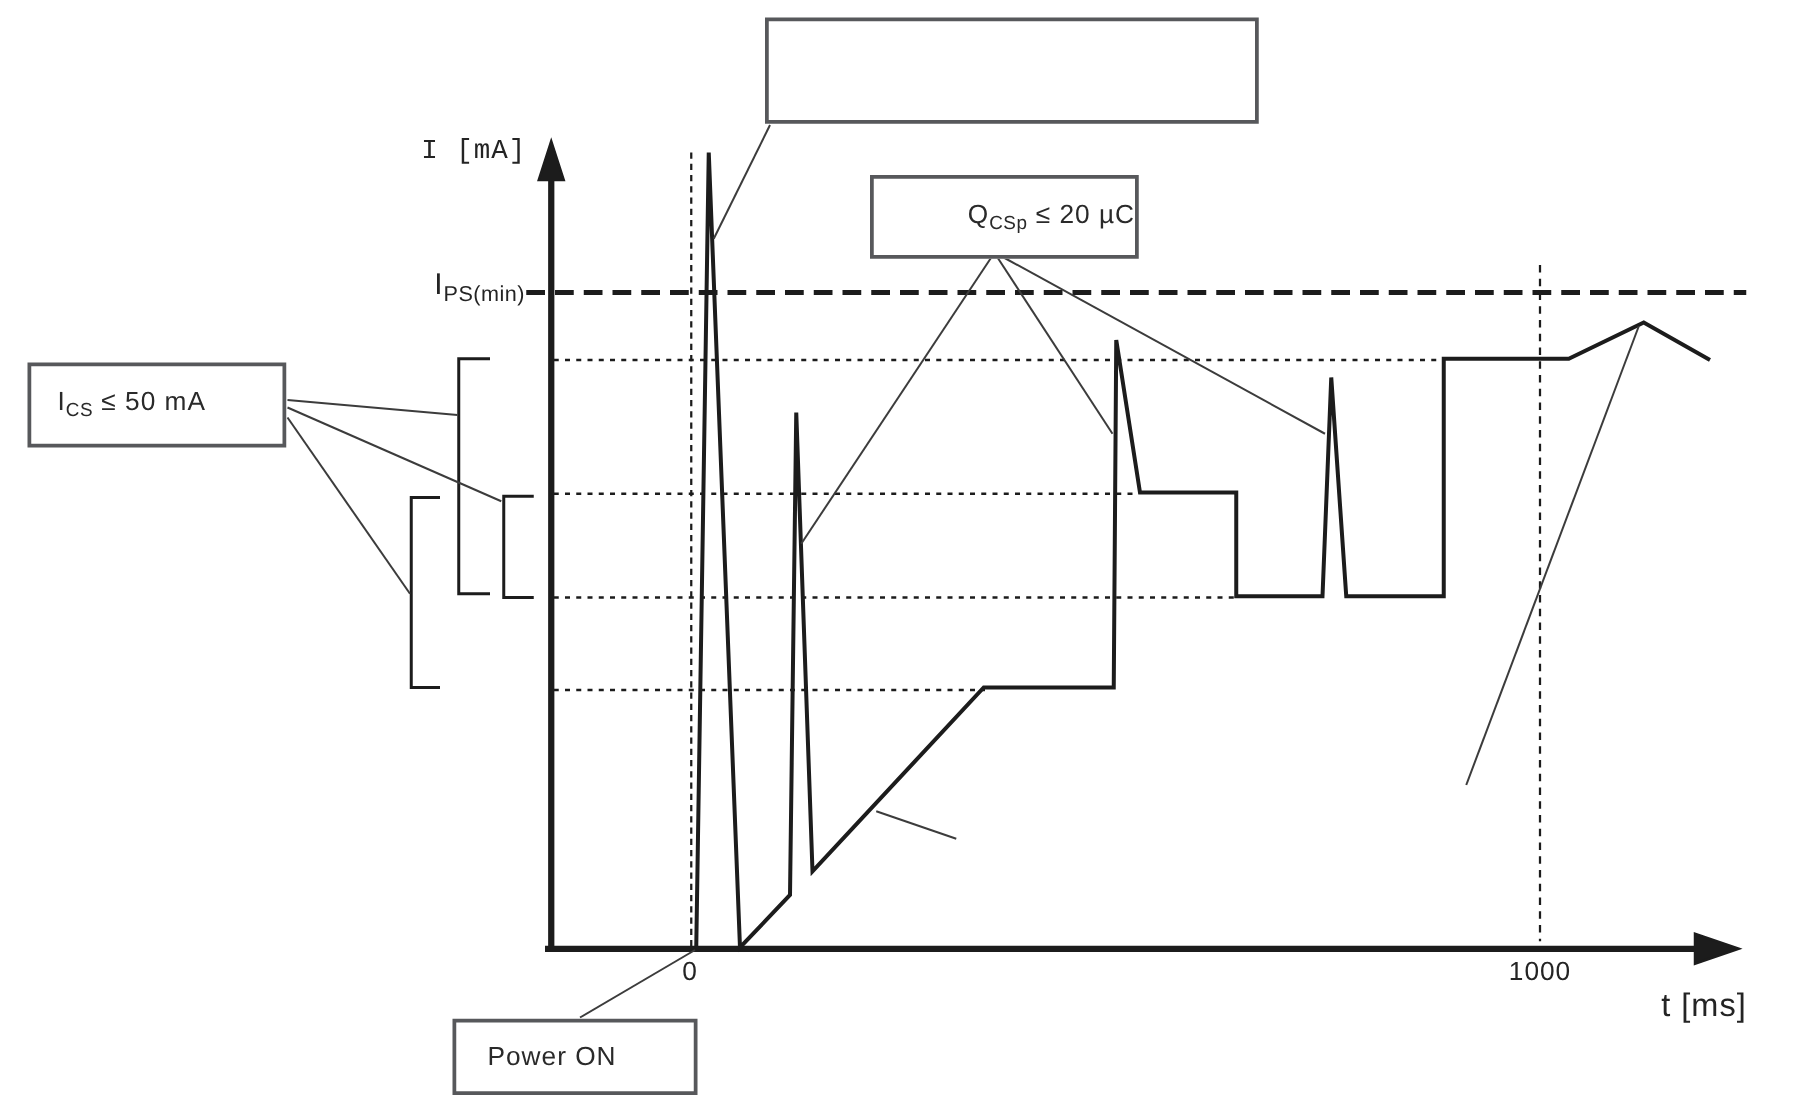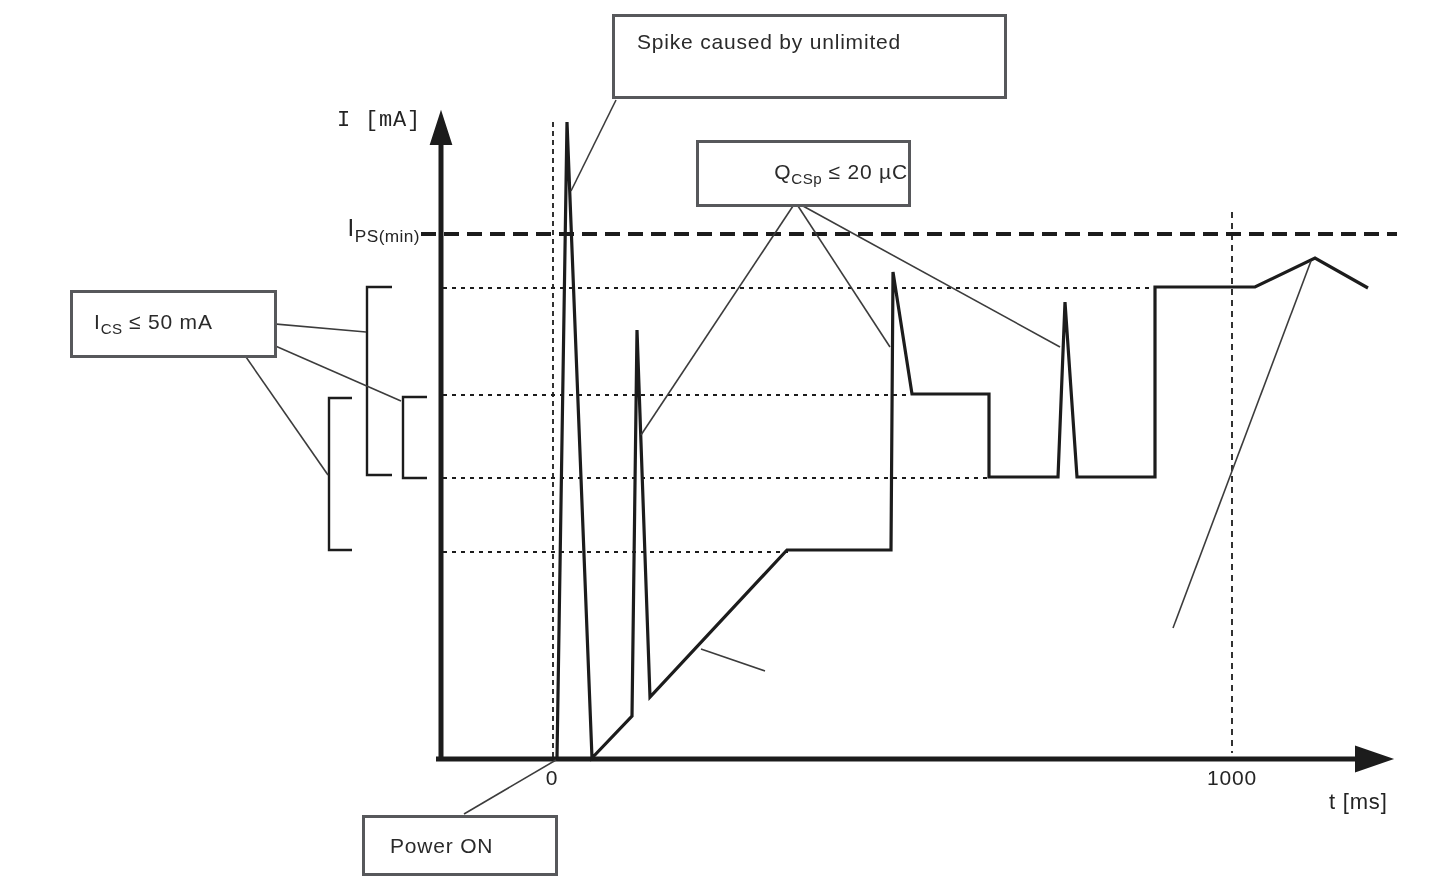--- a/index.html
+++ b/index.html
@@ -52,33 +52,32 @@
   <div class="lbl" style="left:337px;top:108px;font-size:22px;font-family:Liberation Mono, monospace;">I [mA]</div>
 
   <div class="lbl" style="left:322px;top:214px;width:98px;font-size:24px;text-align:right;">
     <span>I</span><sub>PS(min)</sub>
   </div>
 
   <div class="lbl" style="left:541px;top:766px;width:22px;font-size:21px;text-align:center;">0</div>
 
   <div class="lbl" style="left:1202px;top:766px;width:60px;font-size:21px;text-align:center;">1000</div>
 
-  <div class="lbl" style="left:1329px;top:789px;font-size:22px;">t [ms]</div>
+  <div class="lbl" style="left:1329px;top:789px;font-size:26px;">t [ms]</div>
 
   <div class="callout" style="left:612px;top:14px;width:395px;height:85px;padding:10px 0 0 22px;line-height:29px;">
-    <div>Spike caused by unlimited</div>
   </div>
 
   <div class="callout vcenter" style="left:696px;top:140px;width:215px;height:67px;justify-content:flex-end;">
     <span>
       <span>Q</span><sub>CSp</sub><span> ≤ 20 µC</span>
     </span>
   </div>
 
-  <div class="callout vcenter" style="left:22px;top:290px;width:207px;height:68px;padding-left:21px;margin-left:48px;">
+  <div class="callout vcenter" style="left:22px;top:290px;width:207px;height:68px;padding-left:21px;">
     <span>
       <span>I</span><sub>CS</sub><span> ≤ 50 mA</span>
     </span>
   </div>
 
 
   <div class="callout vcenter" style="left:362px;top:815px;width:196px;height:61px;padding-left:25px;">
     <span>Power ON</span>
   </div>
 

